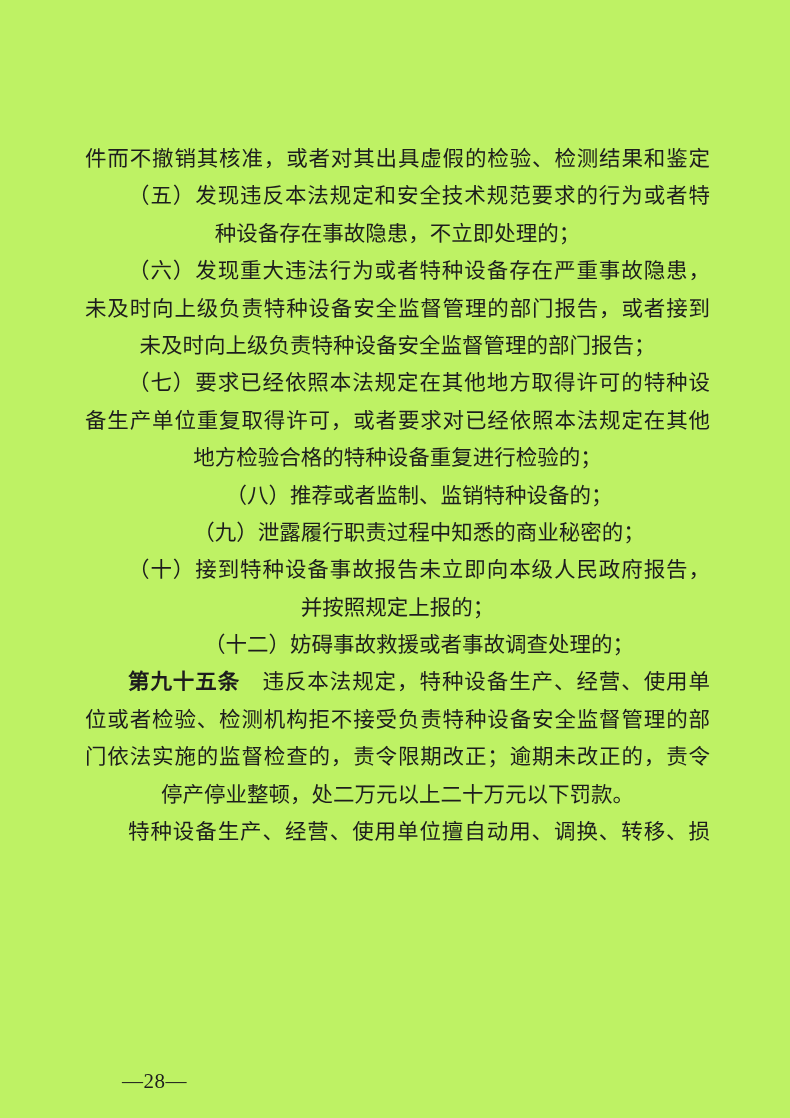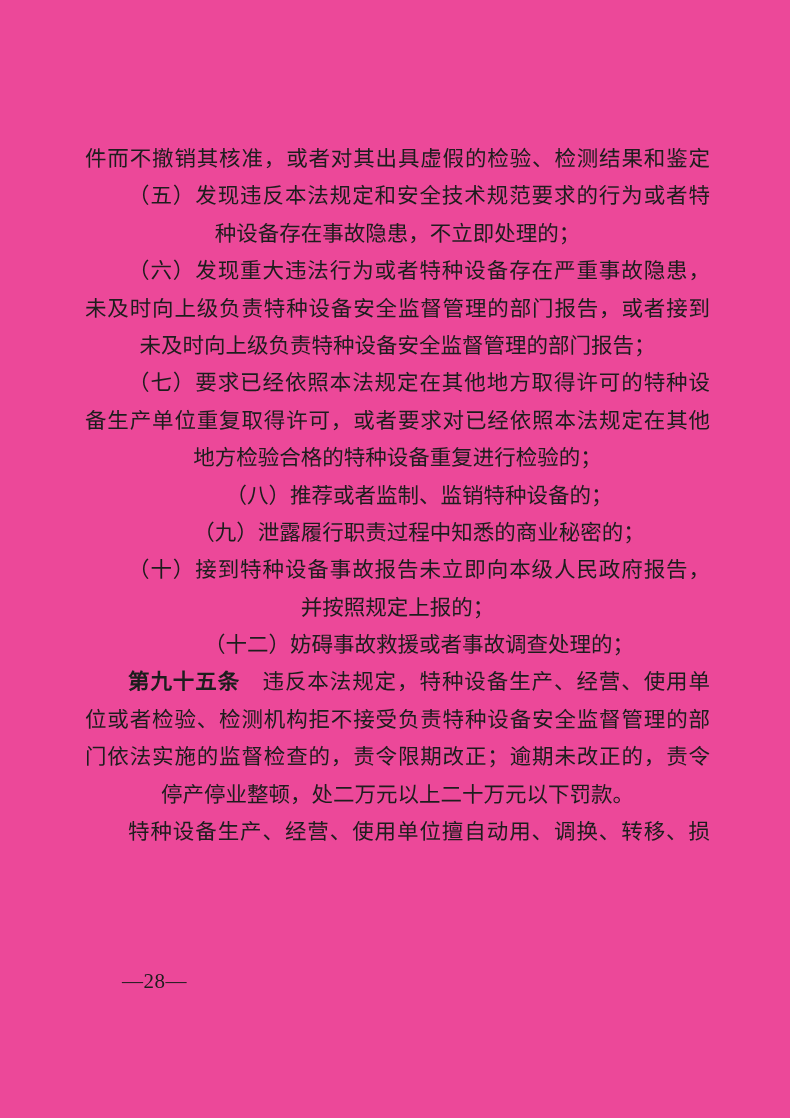--- a/index.html
+++ b/index.html
@@ -11,21 +11,21 @@
     height: 1118px;
     position: relative;
     background: #ffffff;
     font-family: "Liberation Serif", "DejaVu Serif", serif;
     color: #1d1d1d;
     overflow: hidden;
   }
   .page {
     position: absolute;
     inset: 0;
-    background: #ec4899;
+    background: #bef264;
   }
   .text-block {
     position: absolute;
     left: 85px;
     top: 141px;
     width: 625px;
   }
   .line {
     height: 37.4px;
     line-height: 37.4px;
@@ -40,21 +40,21 @@
   }
   .line.indent {
     padding-left: 43px;
   }
   .bold {
     font-weight: 700;
   }
   .footer {
     position: absolute;
     left: 122px;
-    top: 968px;
+    top: 1068px;
     font-size: 21px;
     line-height: 26px;
     color: #1d1d1d;
     letter-spacing: 0.5px;
   }
 </style>
 </head>
 <body>
 
 <div class="page">

